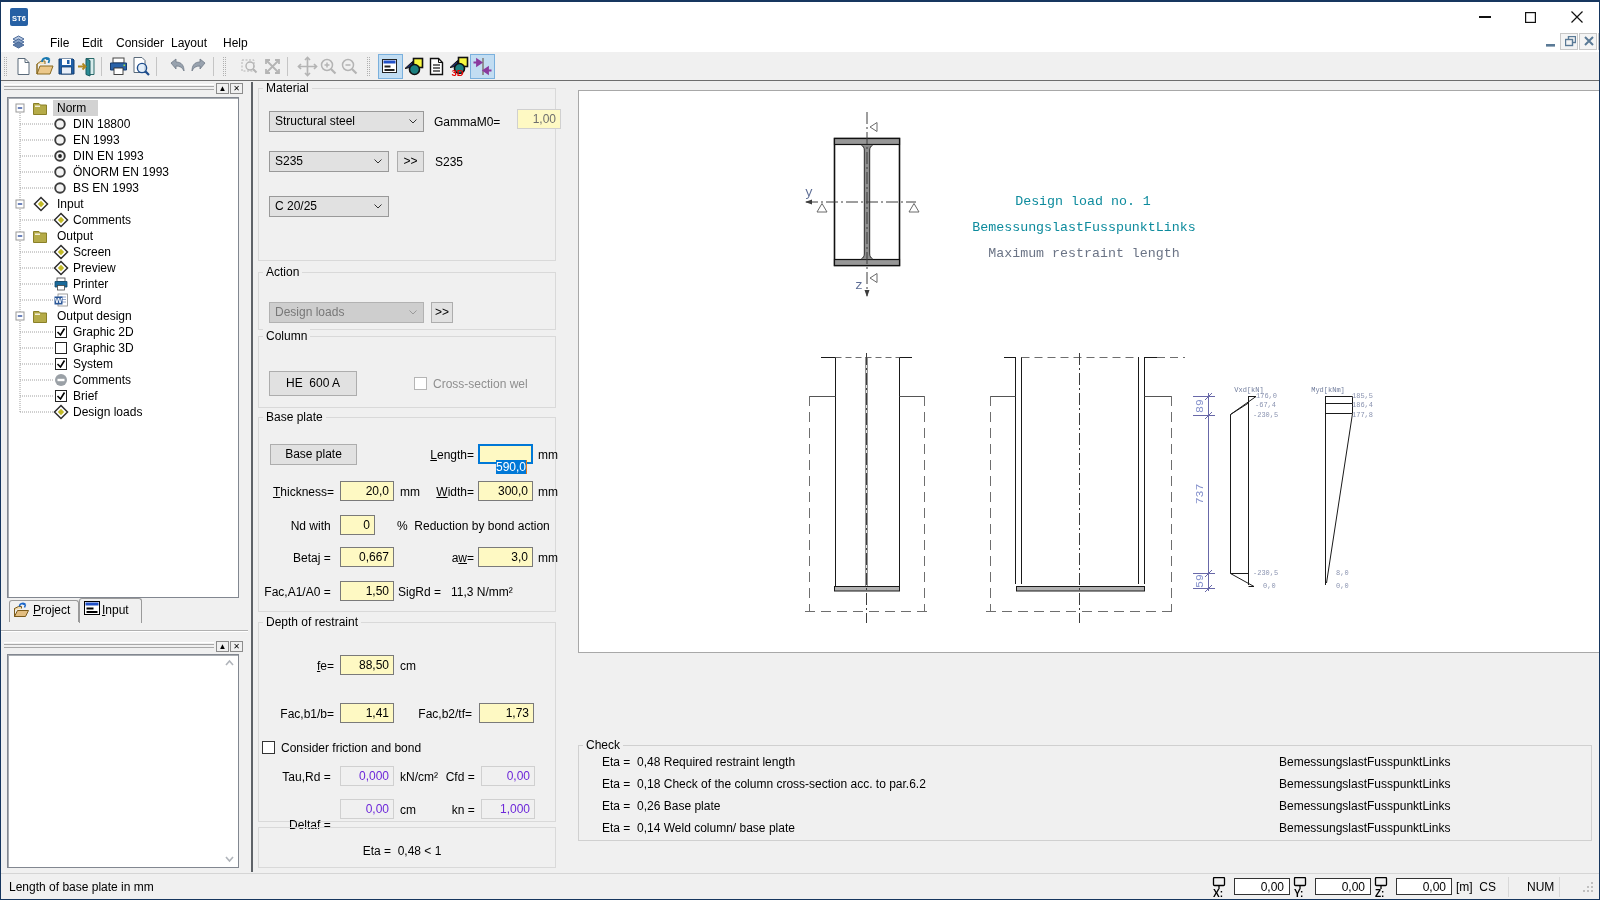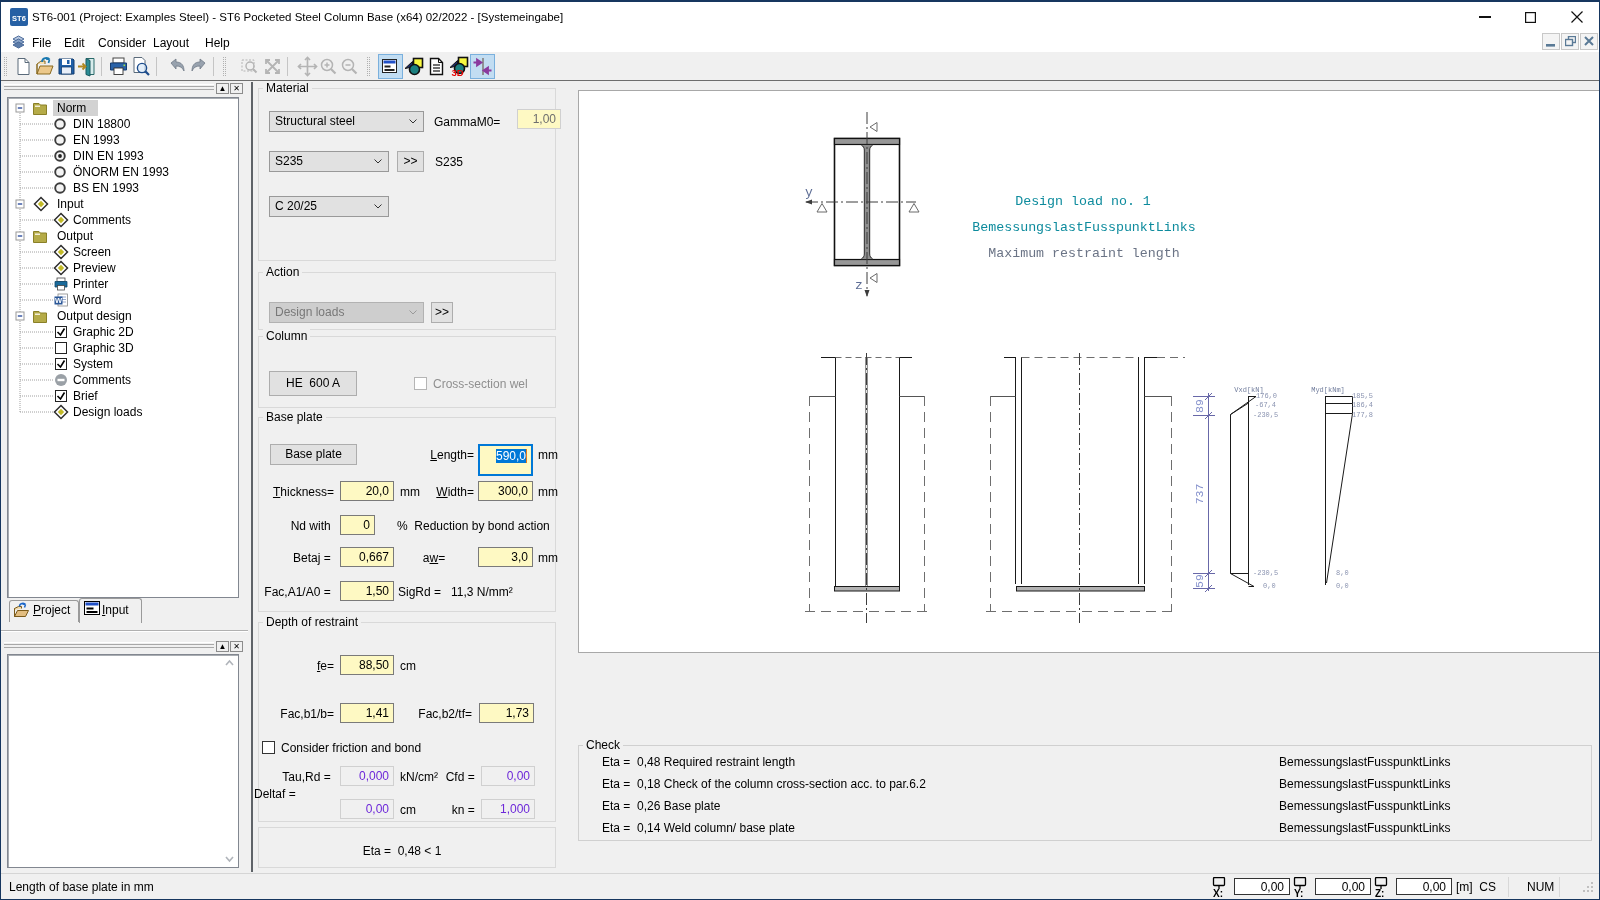--- a/index.html
+++ b/index.html
@@ -3,21 +3,21 @@
 <meta charset="utf-8">
 <style>
   * { margin:0; padding:0; box-sizing:border-box; }
   html,body { width:1600px; height:900px; overflow:hidden; }
   body { font-family:"Liberation Sans", sans-serif; font-size:12px; color:#000; background:#f0f0f0; position:relative; }
   .abs { position:absolute; }
   .win-border { position:absolute; left:0; top:0; width:1600px; height:900px; border:1px solid #16365f; border-top:2px solid #16365f; pointer-events:none; z-index:99; }
   .titlebar { position:absolute; left:1px; top:2px; width:1598px; height:30px; background:#fff; }
   .title-text { position:absolute; left:31px; top:9px; font-size:11.5px; color:#000; white-space:pre; }
   .menubar { position:absolute; left:1px; top:32px; width:1598px; height:20px; background:#fff; }
-  .menubar span { position:absolute; top:4px; font-size:12px; }
+  .menubar span { position:absolute; top:4px; font-size:12px;margin-left:18px; }
   .toolbar { position:absolute; left:1px; top:52px; width:1598px; height:29px; background:#f0f0f0; border-bottom:1px solid #6e6e6e; }
   .tbtn { position:absolute; top:3px; width:23px; height:23px; }
   .tsep { position:absolute; top:5px; width:1px; height:19px; background:#c5c5c5; }
   .tgrip { position:absolute; top:5px; width:3px; height:19px; border-left:1px dotted #b0b0b0; border-right:1px dotted #b0b0b0; }
 
   
   .lpanel { position:absolute; left:1px; top:82px; width:247px; height:791px; background:#f0f0f0; }
   .split-lines { position:absolute; left:3px; width:210px; height:7px; border-top:1px solid #fff; }
   .split-lines div { height:2px; border-bottom:1px solid #a8a8a8; margin-bottom:1px; }
   .sbtn { position:absolute; width:13px; height:11px; background:#f0f0f0; border:1px solid #8c8c8c; text-align:center; line-height:9px; font-size:8px; }
@@ -51,21 +51,20 @@
   u { text-decoration:underline; }
 </style>
 </head>
 <body>
 
 <div class="titlebar">
   <svg class="abs" style="left:9px;top:6px" width="18" height="18">
       <rect x="0" y="0" width="18" height="18" rx="2" fill="#2660a4"></rect>
       <text x="9" y="12.5" font-size="7.5" font-weight="bold" fill="#fff" text-anchor="middle" font-family="Liberation Sans">ST6</text>
     </svg>
-  <div class="title-text">ST6-001 (Project: Examples Steel) - ST6 Pocketed Steel Column Base (x64) 02/2022 - [Systemeingabe]</div>
   <svg class="abs" style="left:1478px;top:14px" width="12" height="2">
       <rect width="12" height="2" fill="#111"></rect>
     </svg>
   <svg class="abs" style="left:1524px;top:10px" width="11" height="11">
       <rect x="0.5" y="0.5" width="10" height="10" fill="none" stroke="#111" stroke-width="1.4"></rect>
     </svg>
   <svg class="abs" style="left:1570px;top:9px" width="12" height="12">
       <path d="M0.5 0.5 L11.5 11.5 M11.5 0.5 L0.5 11.5" stroke="#111" stroke-width="1.2"></path>
     </svg>
 </div>
@@ -429,37 +428,37 @@
     </div>
   <div class="btn" style="left:16px;top:289px;width:88px;height:25px;line-height:23px">HE  600 A</div>
   <div class="cb dis" style="left:161px;top:295px"></div>
   <div class="lbl dis" style="left:180px;top:295px">Cross-section wel</div>
 
   <div class="grp" style="left:5px;top:335px;width:298px;height:195px">
       <div class="grp-label">Base plate</div>
     </div>
   <div class="btn" style="left:17px;top:362px;width:87px;height:21px;line-height:19px">Base plate</div>
   <div class="lbl" style="left:141px;top:366px;width:80px;text-align:right"><u>L</u>ength=</div>
-  <div class="fld" style="left:225px;top:362px;width:55px;height:32px;border:2px solid #0078d7;padding-top:3px"><span style="background:#0078d7;color:#fff">590,0</span><span style="border-left:1.5px solid #e07a1e;margin-left:0"></span></div>
+  <div class="fld" style="left:225px;top:362px;width:55px;height:20px;border:2px solid #0078d7;padding-top:14px"><span style="background:#0078d7;color:#fff">590,0</span><span style="border-left:1.5px solid #e07a1e;margin-left:0"></span></div>
   <div class="lbl" style="left:285px;top:366px">mm</div>
 
   <div class="lbl" style="left:1px;top:403px;width:80px;text-align:right"><u>T</u>hickness=</div>
   <div class="fld" style="left:87px;top:399px;width:54px">20,0</div>
   <div class="lbl" style="left:147px;top:403px">mm</div>
   <div class="lbl" style="left:141px;top:403px;width:80px;text-align:right"><u>W</u>idth=</div>
   <div class="fld" style="left:225px;top:399px;width:55px">300,0</div>
   <div class="lbl" style="left:285px;top:403px">mm</div>
 
   <div class="lbl" style="left:1px;top:437px;width:80px;text-align:right">Nd with </div>
   <div class="fld" style="left:87px;top:433px;width:35px">0</div>
   <div class="lbl" style="left:144px;top:437px">%  Reduction by bond action</div>
 
   <div class="lbl" style="left:1px;top:469px;width:80px;text-align:right">Betaj = </div>
   <div class="fld" style="left:87px;top:465px;width:54px">0,667</div>
-  <div class="lbl" style="left:141px;top:469px;width:80px;text-align:center">a<u>w</u>=</div>
+  <div class="lbl" style="left:141px;top:469px;width:80px;text-align:right">a<u>w</u>=</div>
   <div class="fld" style="left:225px;top:465px;width:55px">3,0</div>
   <div class="lbl" style="left:285px;top:469px">mm</div>
 
   <div class="lbl" style="left:1px;top:503px;width:80px;text-align:right">Fac,A1/A0 = </div>
   <div class="fld" style="left:87px;top:499px;width:54px">1,50</div>
   <div class="lbl" style="left:145px;top:503px">SigRd =   11,3 N/mm²</div>
 
   <div class="grp" style="left:5px;top:540px;width:298px;height:200px">
       <div class="grp-label">Depth of restraint</div>
     </div>
@@ -474,21 +473,21 @@
 
   <div class="cb" style="left:9px;top:659px"></div>
   <div class="lbl" style="left:28px;top:659px">Consider friction and bond</div>
 
   <div class="lbl" style="left:1px;top:688px;width:80px;text-align:right">Tau,Rd = </div>
   <div class="fld dis" style="left:87px;top:684px;width:54px">0,000</div>
   <div class="lbl" style="left:147px;top:688px">kN/cm²</div>
   <div class="lbl" style="left:145px;top:688px;width:80px;text-align:right">Cfd = </div>
   <div class="fld dis" style="left:228px;top:684px;width:54px">0,00</div>
 
-  <div class="lbl" style="left:1px;top:705px;width:80px;">Deltaf = </div>
+  <div class="lbl" style="left:1px;top:736px;width:80px;text-align:right">Deltaf = </div>
   <div class="fld dis" style="left:87px;top:717px;width:54px">0,00</div>
   <div class="lbl" style="left:147px;top:721px">cm</div>
   <div class="lbl" style="left:145px;top:721px;width:80px;text-align:right">kn = </div>
   <div class="fld dis" style="left:228px;top:717px;width:54px">1,000</div>
 
   <div class="grp" style="left:5px;top:745px;width:298px;height:41px"></div>
   <div class="lbl" style="left:9px;top:762px;width:280px;text-align:center">Eta =  0,48 &lt; 1</div>
 </div>
 
 <div class="rarea">

